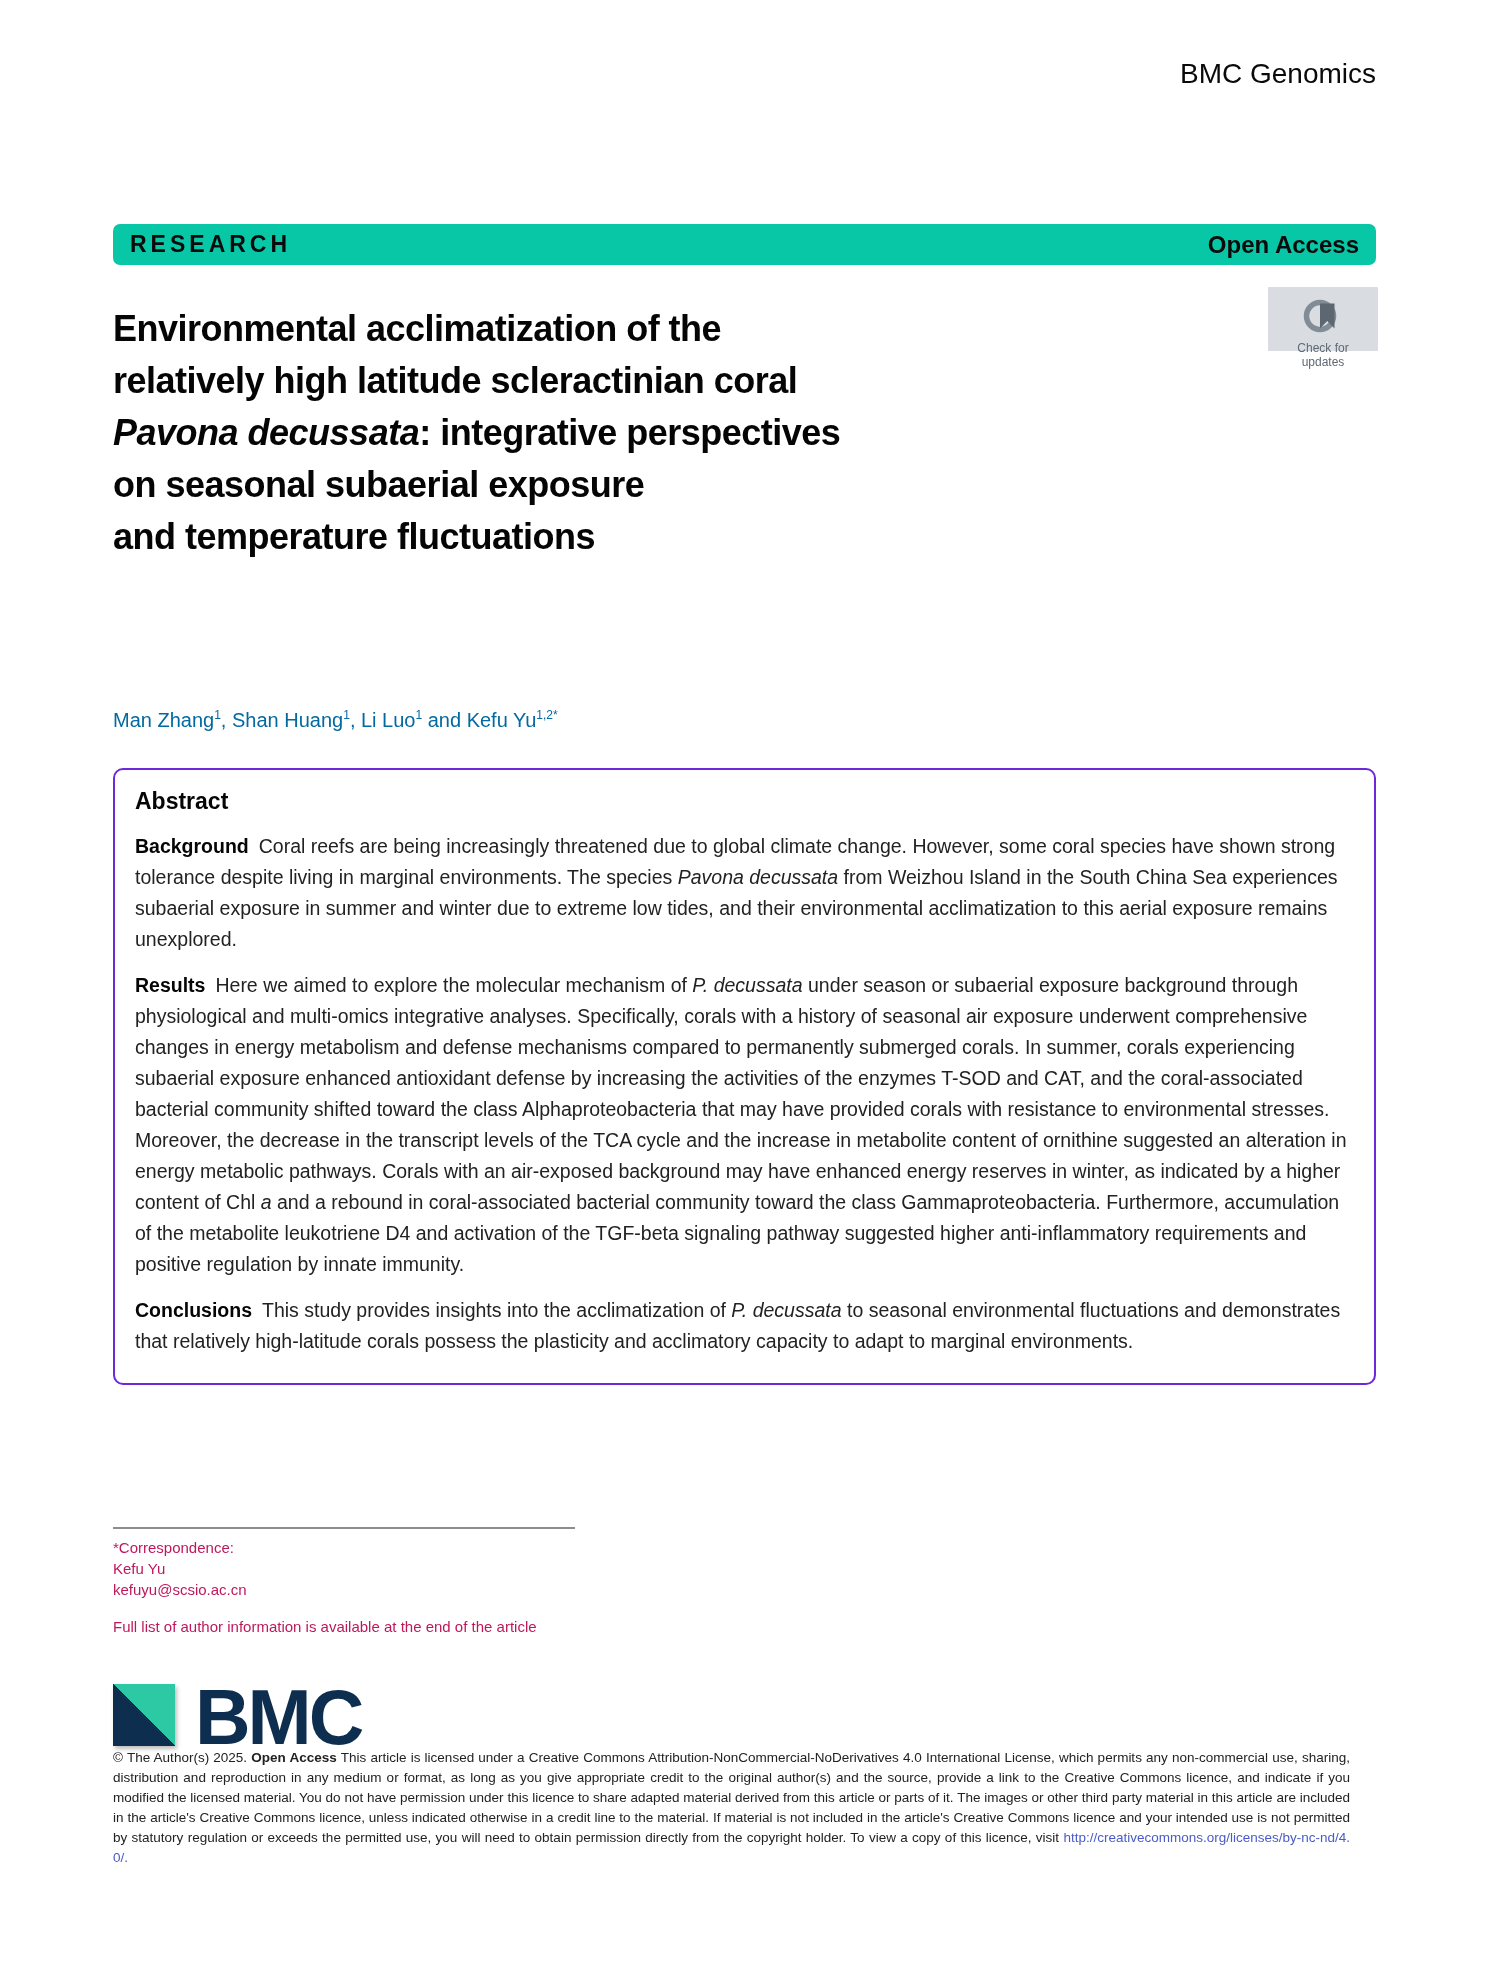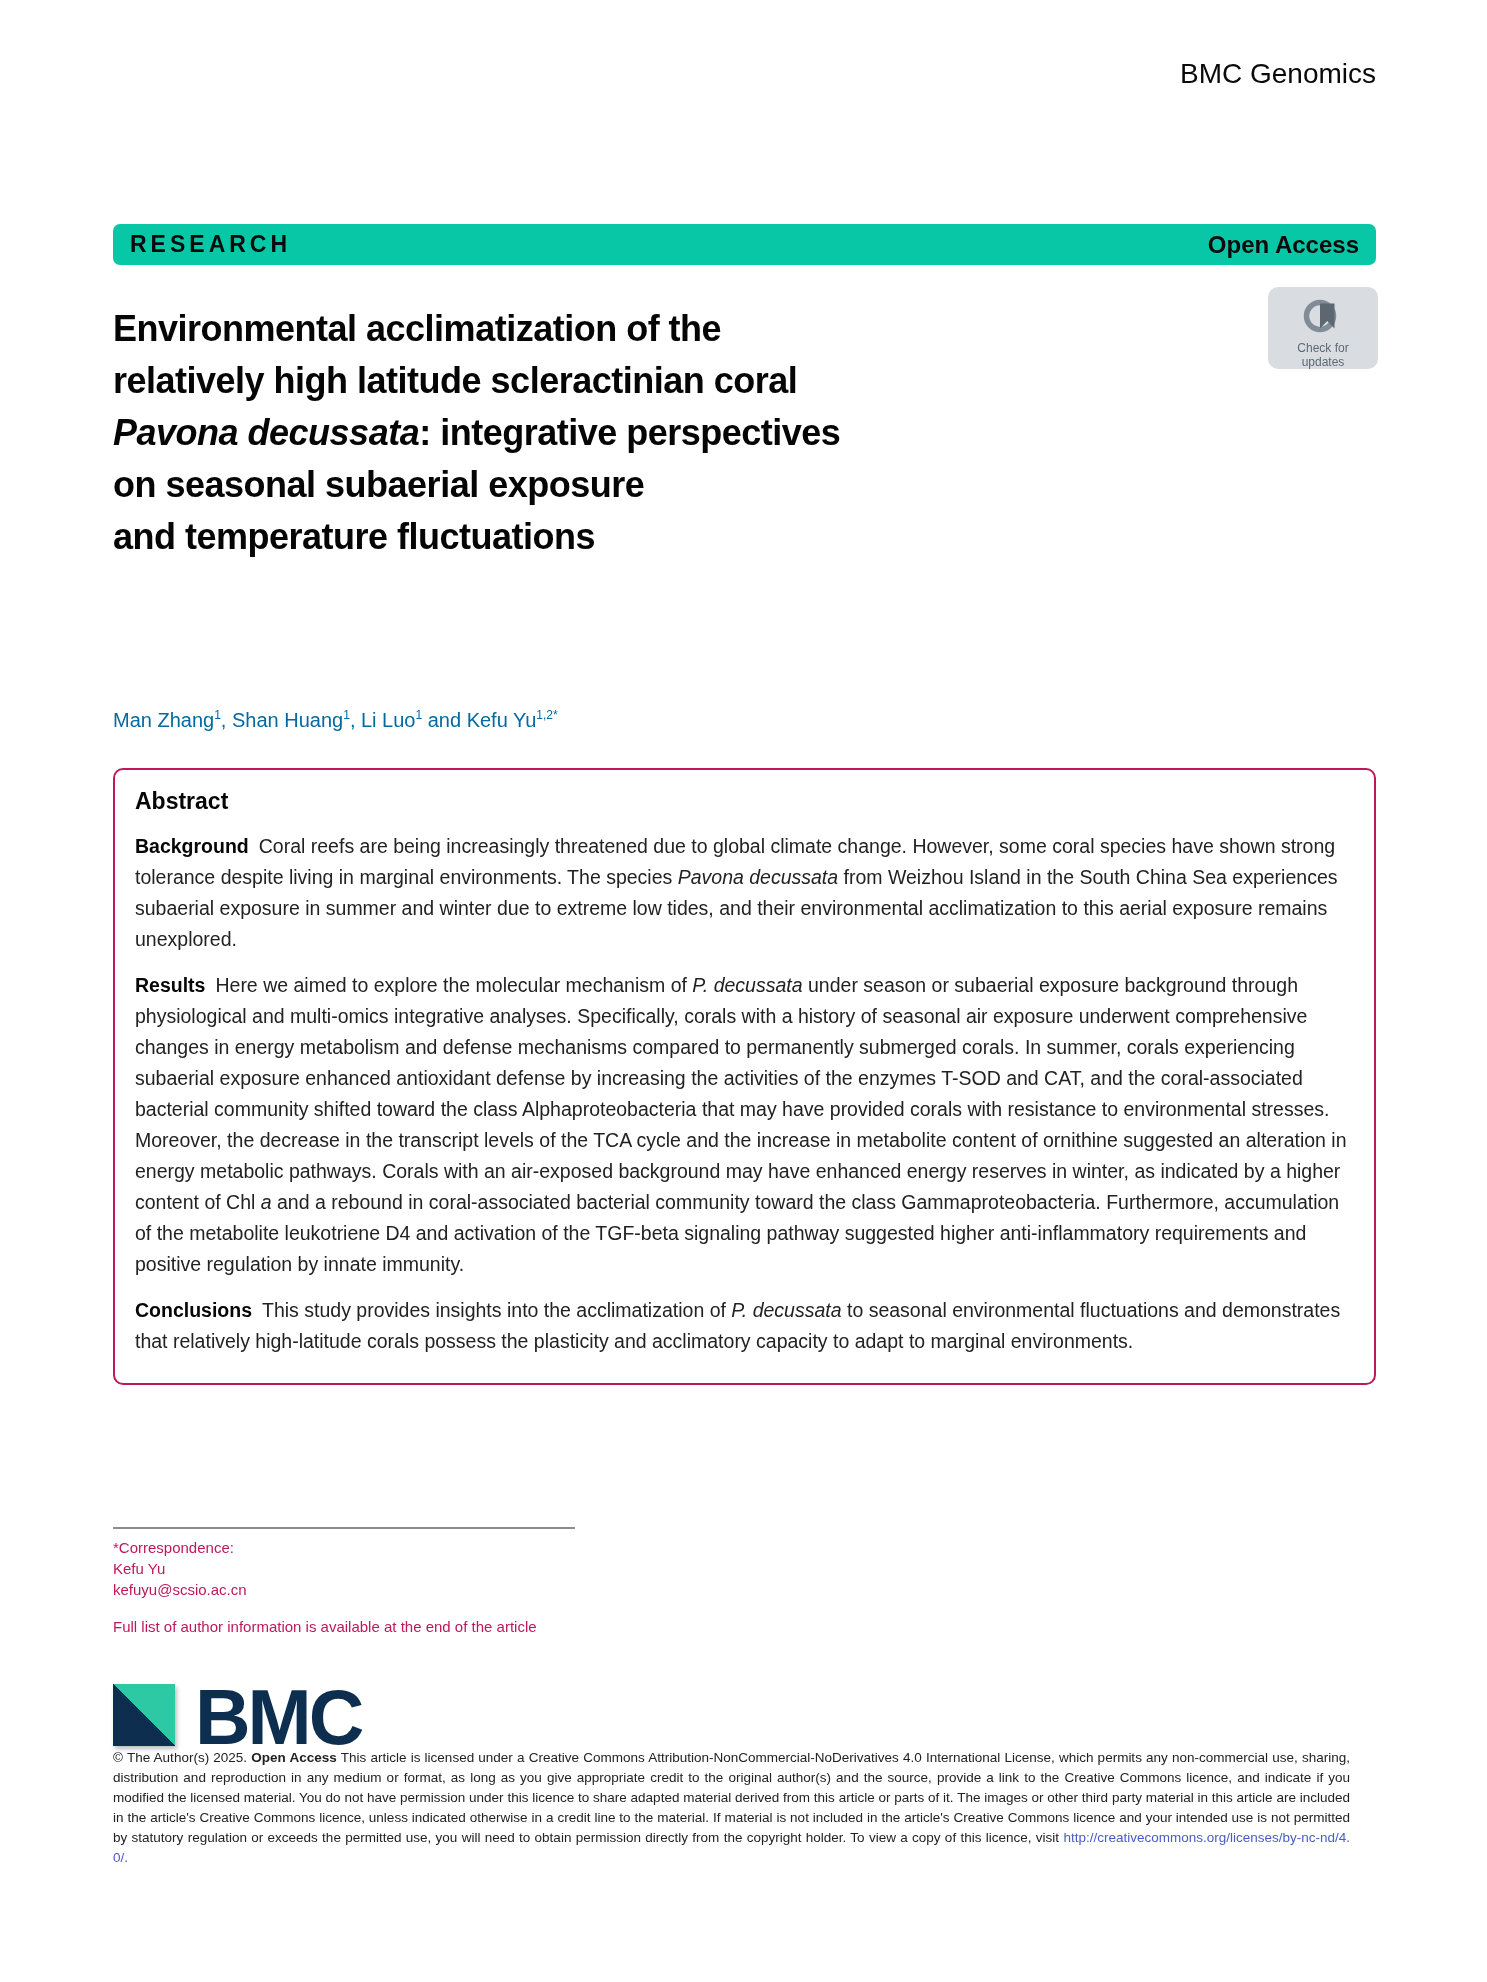--- a/index.html
+++ b/index.html
@@ -35,21 +35,21 @@
   .banner .research {
     font-size: 23px; font-weight: 700; letter-spacing: 4px; color: #0b0b0b;
   }
   .banner .open-access {
     font-size: 24px; font-weight: 700; color: #0b0b0b;
   }
 
   
   .check-badge {
     position: absolute; top: 287px; left: 1268px;
-    width: 110px; height: 82px; background: #d9dde2; border-radius: 10px;
+    width: 110px; height: 64px; background: #d9dde2; border-radius: 1px;
     display: flex; flex-direction: column; align-items: center;
     padding-top: 8px; cursor: pointer;
   }
   .check-badge .cb-text {
     font-size: 12px; line-height: 14px; color: #5f6974; text-align: center;
   }
 
   
   .title {
     position: absolute; top: 303px; left: 113px; width: 1000px;
@@ -62,21 +62,21 @@
   
   .authors {
     position: absolute; top: 666px; left: 113px;
     font-size: 20px; color: #0369a1; margin-top: 42px;
   }
   .authors sup { font-size: 12px; }
 
   
   .abstract-box {
     position: absolute; top: 768px; left: 113px; right: 111px;
-    border: 2px solid #be185d; border-radius: 10px;
+    border: 2px solid #6d28d9; border-radius: 10px;
     padding: 16px 22px 22px 20px;
     background: #ffffff;
   }
   .abstract-box h2 {
     font-size: 23px; font-weight: 700; color: #050505; margin: 2px 0 16px;
   }
   .abstract-box p {
     font-size: 19.5px; line-height: 31px; color: #222; margin-bottom: 15px;
   }
   .abstract-box p:last-child { margin-bottom: 4px; }

